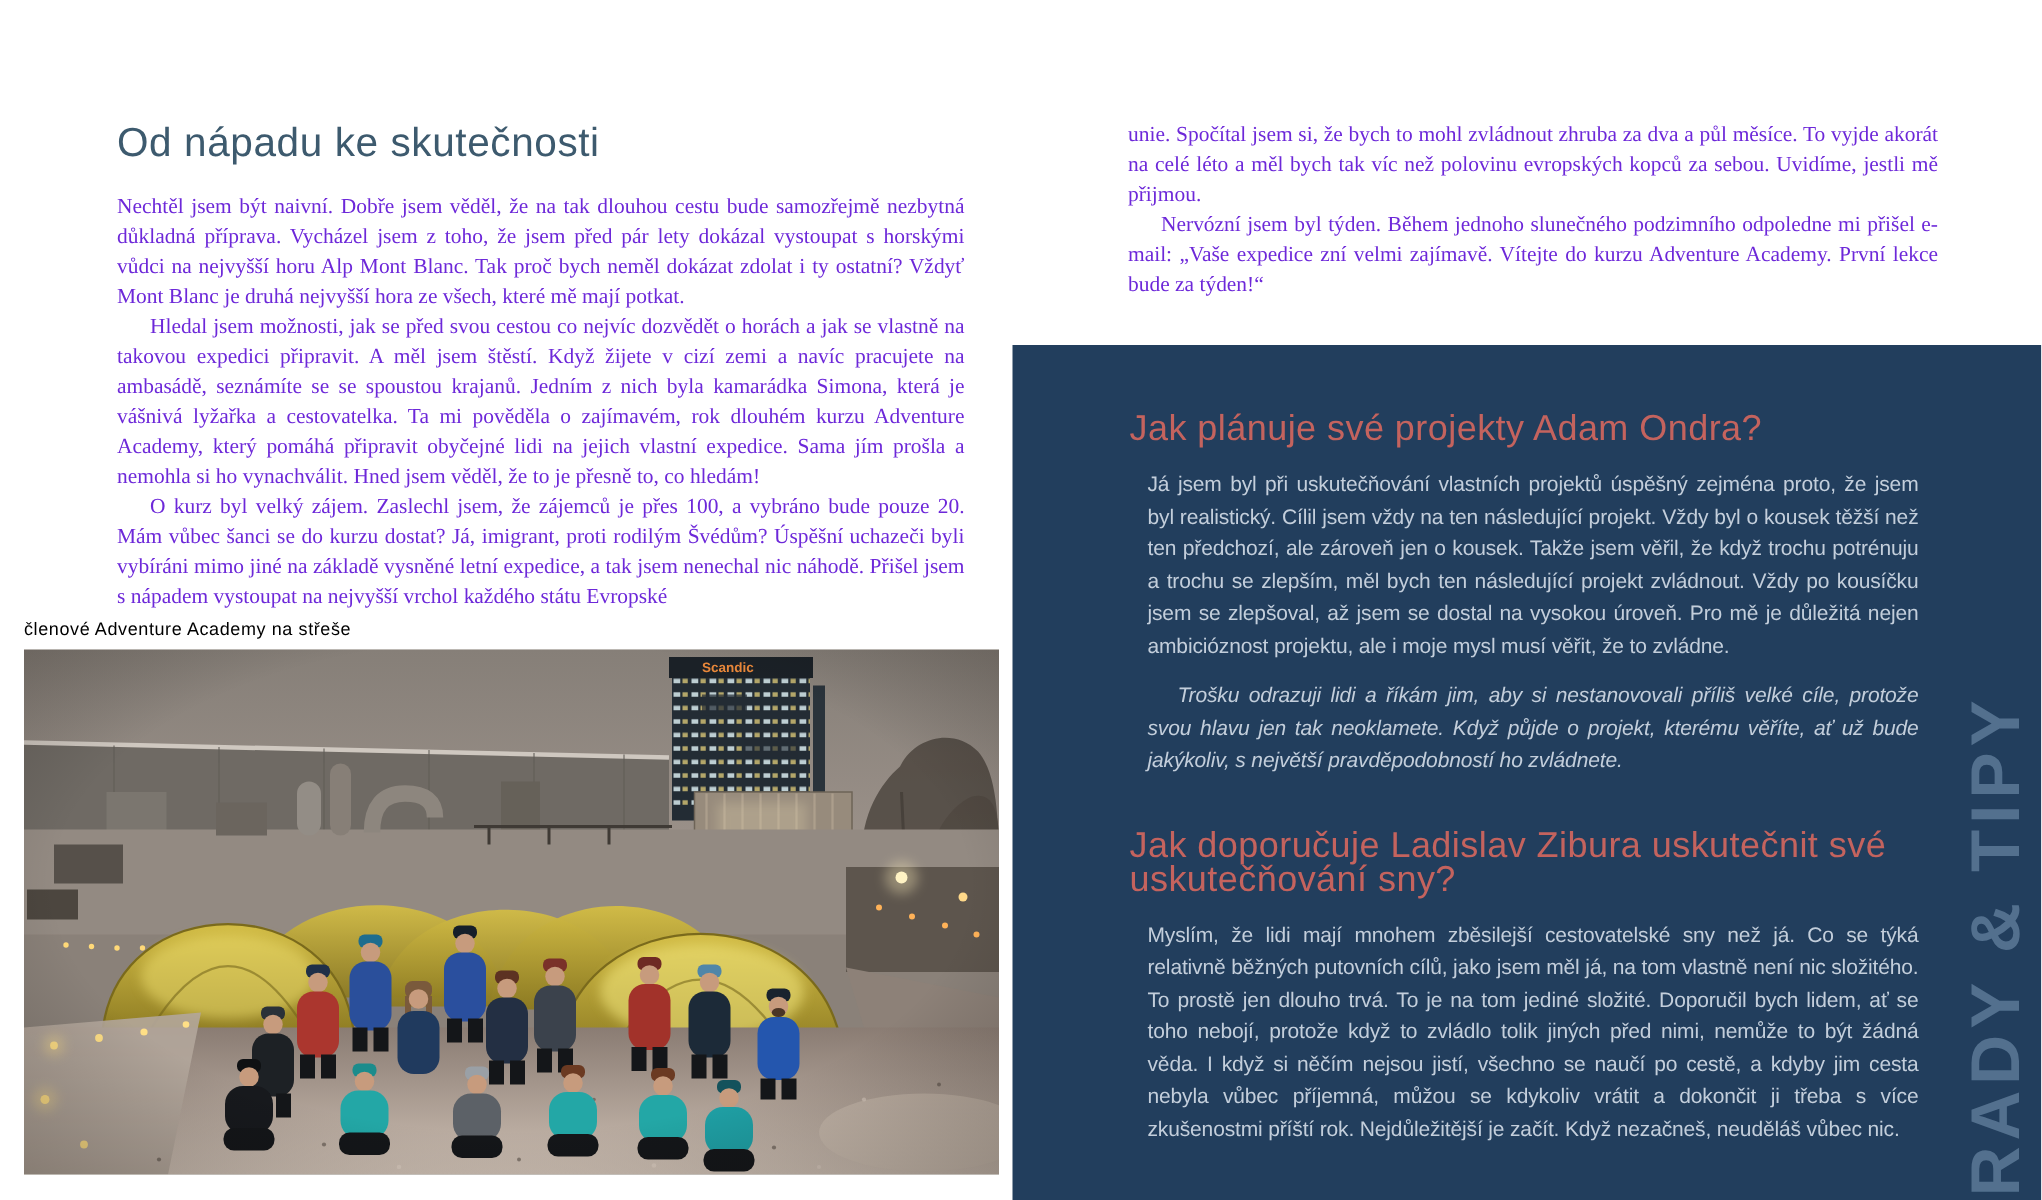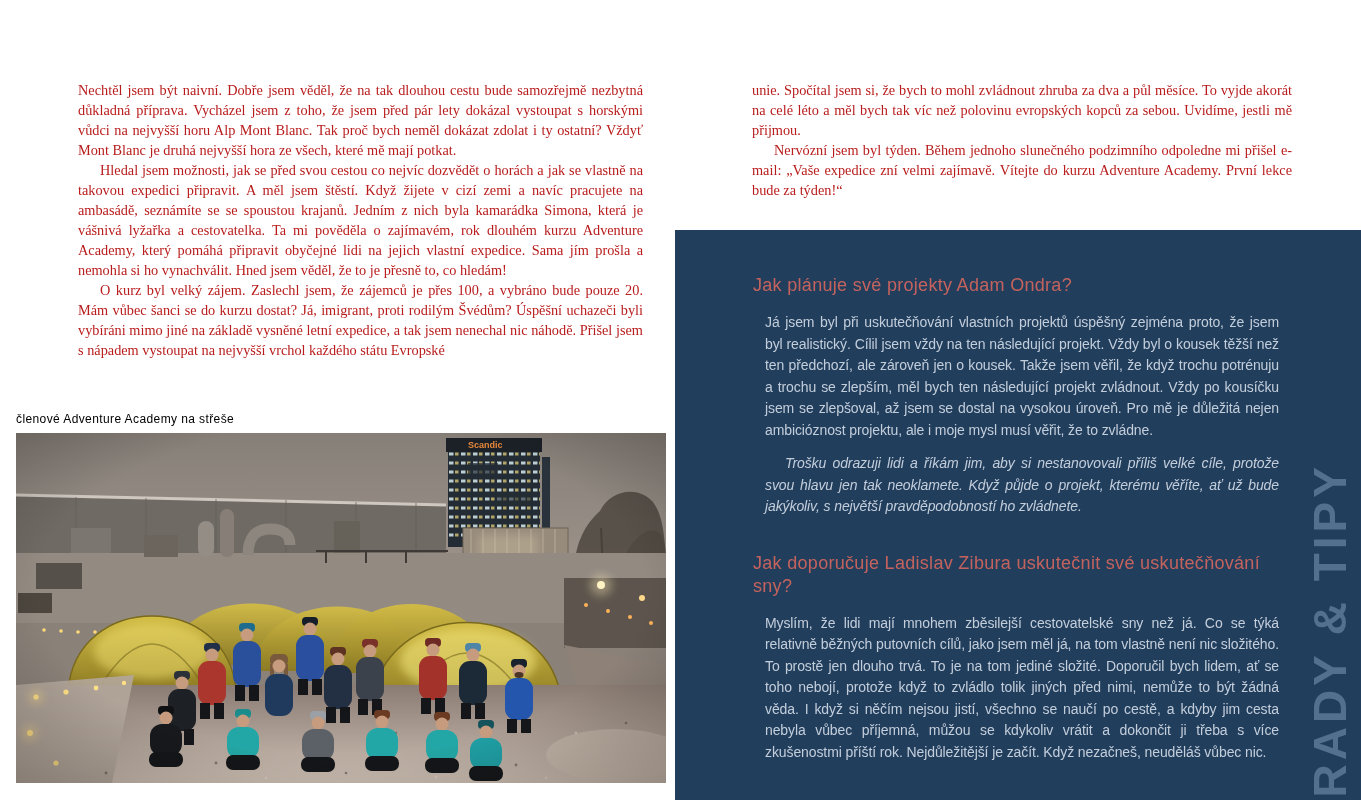--- a/index.html
+++ b/index.html
@@ -4,55 +4,56 @@
 <style>
   html,body{margin:0;padding:0;background:#ffffff;}
   .spread{position:relative;width:1361px;height:800px;background:#ffffff;overflow:hidden;
           font-family:"Liberation Sans",sans-serif;}
 
   
   .left-col{position:absolute;left:78px;top:80px;width:565px;}
   .page-heading{margin:0 0 18px 0;font-family:"Liberation Sans",sans-serif;font-weight:400;
                 font-size:27px;line-height:30px;color:#3d5a6e;letter-spacing:.4px;}
   .serif-text p{margin:0;font-family:"Liberation Serif",serif;font-size:14.3px;line-height:20px;
-                color:#b91c1c;text-align:justify;}
+                color:#6d28d9;text-align:justify;}
   .serif-text p.indent{text-indent:22px;}
 
   .photo-caption{position:absolute;left:16px;top:412px;font-size:12px;letter-spacing:.4px;
                  color:#000000;}
 
   .photo-frame{position:absolute;left:16px;top:433px;width:650px;height:350px;overflow:hidden;
                background:#8a8179;}
 
   
   .right-col{position:absolute;left:752px;top:80px;width:540px;}
 
   .panel{position:absolute;left:675px;top:230px;width:686px;height:570px;background:#223e5d;}
   .panel-inner{padding:44px 70px 0 78px;}
-  .panel-heading{margin:0 0 15px 0;font-weight:400;font-size:18px;line-height:23px;
+  .panel-heading{margin:0 0 15px 0;font-weight:400;font-size:24px;line-height:23px;
                  color:#c4635e;letter-spacing:.3px;}
   .panel-text p{margin:12px;font-size:14px;line-height:21.5px;color:#c3cedb;text-align:justify;
                 letter-spacing:-0.1px;}
   .panel-text p.indent{text-indent:20px;font-style:italic;}
   .panel-section + .panel-section{margin-top:34px;}
 
   .vlabel{position:absolute;right:4px;bottom:2px;writing-mode:vertical-rl;
           transform:rotate(180deg);font-weight:700;font-size:46px;letter-spacing:4px;
           color:#53708e;white-space:nowrap;}
 
   
   .head{fill:#c79b7d;}
   .legs{fill:#141619;}
 </style>
 </head>
 <body>
 
 <div class="spread">
 
   <div class="left-col">
+    <h1 class="page-heading">Od nápadu ke skutečnosti</h1>
     <div class="serif-text">
       <p>Nechtěl jsem být naivní. Dobře jsem věděl, že na tak dlouhou cestu bude samozřejmě nezbytná důkladná příprava. Vycházel jsem z toho, že jsem před pár lety dokázal vystoupat s horskými vůdci na nejvyšší horu Alp Mont Blanc. Tak proč bych neměl dokázat zdolat i ty ostatní? Vždyť Mont Blanc je druhá nejvyšší hora ze všech, které mě mají potkat.</p>
       <p class="indent">Hledal jsem možnosti, jak se před svou cestou co nejvíc dozvědět o horách a jak se vlastně na takovou expedici připravit. A měl jsem štěstí. Když žijete v cizí zemi a navíc pracujete na ambasádě, seznámíte se se spoustou krajanů. Jedním z nich byla kamarádka Simona, která je vášnivá lyžařka a cestovatelka. Ta mi pověděla o zajímavém, rok dlouhém kurzu Adventure Academy, který pomáhá připravit obyčejné lidi na jejich vlastní expedice. Sama jím prošla a nemohla si ho vynachválit. Hned jsem věděl, že to je přesně to, co hledám!</p>
       <p class="indent">O kurz byl velký zájem. Zaslechl jsem, že zájemců je přes 100, a vybráno bude pouze 20. Mám vůbec šanci se do kurzu dostat? Já, imigrant, proti rodilým Švédům? Úspěšní uchazeči byli vybíráni mimo jiné na základě vysněné letní expedice, a tak jsem nenechal nic náhodě. Přišel jsem s nápadem vystoupat na nejvyšší vrchol každého státu Evropské</p>
     </div>
   </div>
 
   <div class="photo-caption">členové Adventure Academy na střeše</div>
 
   <div class="photo-frame">

